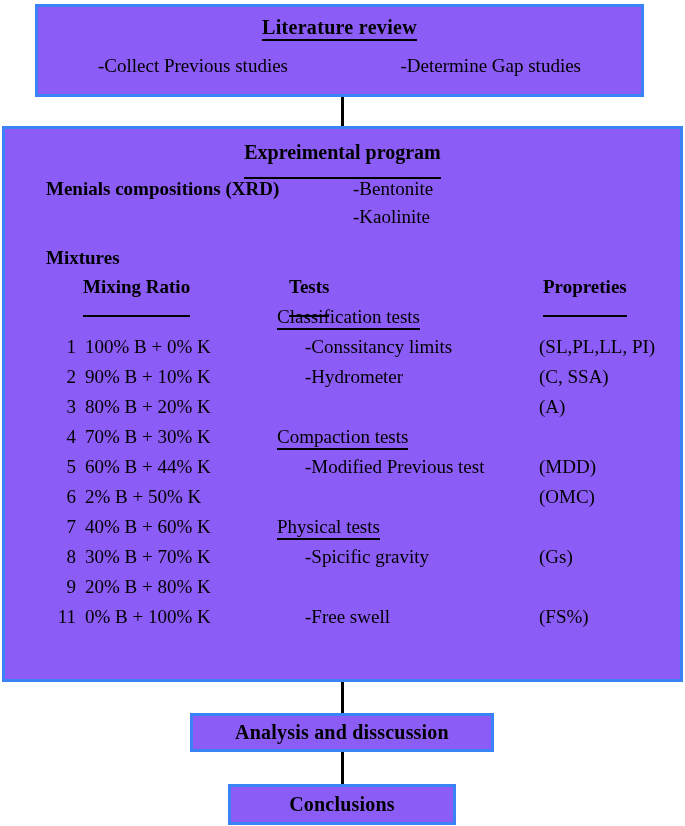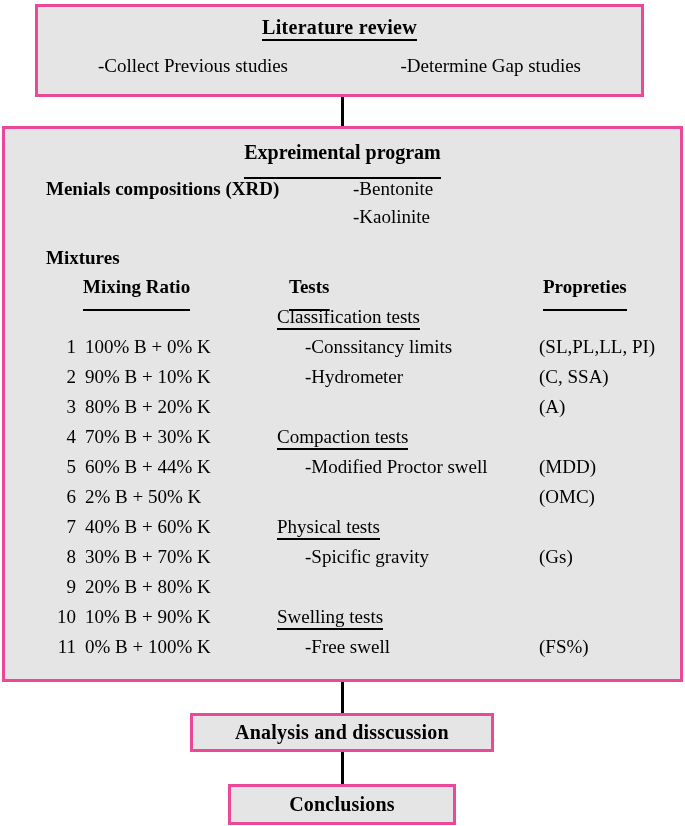--- a/index.html
+++ b/index.html
@@ -21,22 +21,22 @@
     position: absolute;
     left: 0; top: 0;
     width: 685px;
     height: 826px;
   }
 
   
   .box {
     position: absolute;
     box-sizing: border-box;
-    border: 3px solid #ec4899;
-    background: #e5e5e5;
+    border: 3px solid #3b82f6;
+    background: #8b5cf6;
     z-index: 2;
   }
 
   
   .connector {
     position: absolute;
     background: #000000;
     width: 3px;
     z-index: 1;
   }
@@ -124,21 +124,21 @@
     height: 30px;
   }
   .th {
     position: absolute;
     font-weight: bold;
     font-size: 19px;
     white-space: nowrap;
   }
   .th span {
     border-bottom: 2px solid #000;
-    padding-bottom: 12px;
+    padding-bottom: 18px;
   }
   .th.c-ratio { left: 78px; }
   .th.c-tests { left: 272px; margin-left: 12px; }
   .th.c-props { left: 538px; }
 
   .rows {
     position: relative;
   }
   .row {
     position: relative;
@@ -269,21 +269,21 @@
           </div>
           <div class="row">
             <div class="cell c-num">4</div>
             <div class="cell c-mix">70% B + 30% K</div>
             <div class="cell c-test heading"><span>Compaction tests</span></div>
             <div class="cell c-prop"></div>
           </div>
           <div class="row">
             <div class="cell c-num">5</div>
             <div class="cell c-mix">60% B + 44% K</div>
-            <div class="cell c-test indent">-Modified Proctor swell</div>
+            <div class="cell c-test indent">-Modified Previous test</div>
             <div class="cell c-prop">(MDD)</div>
           </div>
           <div class="row">
             <div class="cell c-num">6</div>
             <div class="cell c-mix">2% B + 50% K</div>
             <div class="cell c-test indent"></div>
             <div class="cell c-prop">(OMC)</div>
           </div>
           <div class="row">
             <div class="cell c-num">7</div>
@@ -297,26 +297,20 @@
             <div class="cell c-test indent">-Spicific gravity</div>
             <div class="cell c-prop">(Gs)</div>
           </div>
           <div class="row">
             <div class="cell c-num">9</div>
             <div class="cell c-mix">20% B + 80% K</div>
             <div class="cell c-test indent"></div>
             <div class="cell c-prop"></div>
           </div>
           <div class="row">
-            <div class="cell c-num">10</div>
-            <div class="cell c-mix">10% B + 90% K</div>
-            <div class="cell c-test heading"><span>Swelling tests</span></div>
-            <div class="cell c-prop"></div>
-          </div>
-          <div class="row">
             <div class="cell c-num">11</div>
             <div class="cell c-mix">0% B + 100% K</div>
             <div class="cell c-test indent">-Free swell</div>
             <div class="cell c-prop">(FS%)</div>
           </div>
         </div>
     </div>
 
   </div>
 

